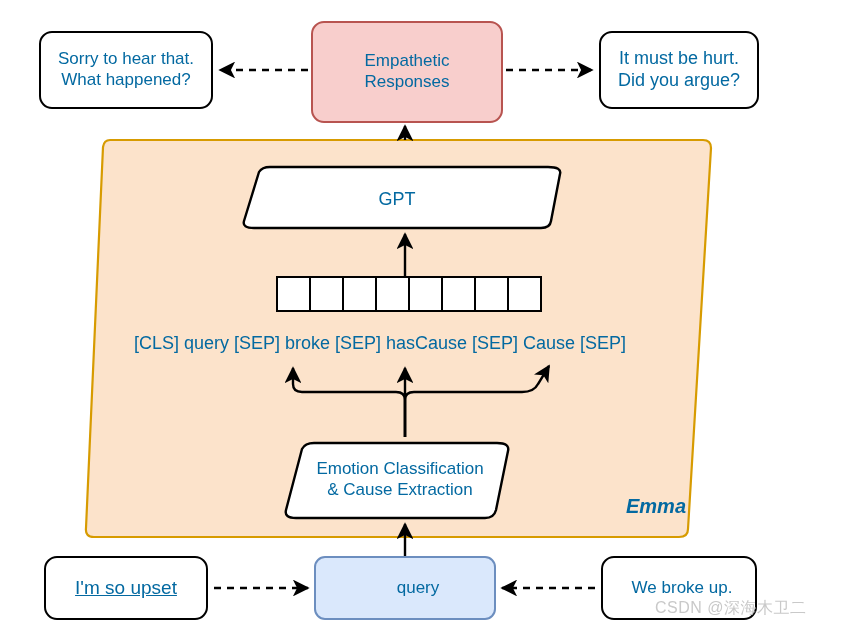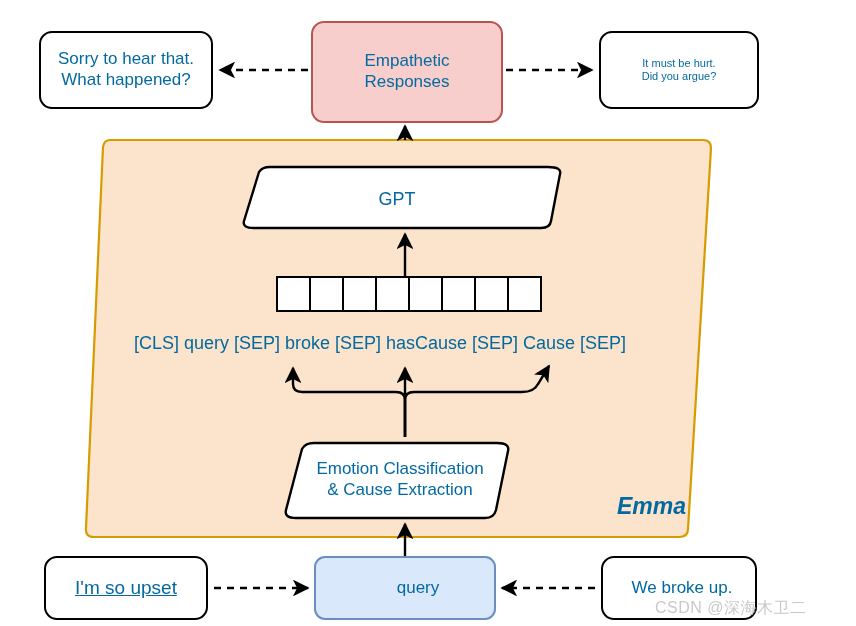--- a/index.html
+++ b/index.html
@@ -26,30 +26,30 @@
     align-items: center;
     justify-content: center;
     text-align: center;
     color: #0369a1;
     line-height: 1.22;
     white-space: pre-line;
     pointer-events: none;
   }
   #t-empathetic   { left: 312px; top: 22px;  width: 190px; height: 100px; font-size: 17px; }
   #t-left-resp    { left: 40px;  top: 32px;  width: 172px; height: 76px;  font-size: 17px; }
-  #t-right-resp   { left: 600px; top: 32px;  width: 158px; height: 76px;  font-size: 11px; }
+  #t-right-resp   { left: 600px; top: 32px;  width: 158px; height: 76px;  font-size: 18px; }
   #t-gpt          { left: 237px; top: 172px; width: 320px; height: 56px;  font-size: 18px; }
   #t-sequence     { left: 60px;  top: 331px; width: 640px; height: 26px;  font-size: 18px; }
   #t-emotion      { left: 285px; top: 449px; width: 230px; height: 62px;  font-size: 17px; }
   #t-query        { left: 315px; top: 557px; width: 180px; height: 62px;  font-size: 17px; padding-left: 13px; }
   #t-in-left      { left: 45px;  top: 557px; width: 162px; height: 62px;  font-size: 19px; text-decoration: underline; }
   #t-in-right     { left: 602px; top: 557px; width: 160px; height: 62px;  font-size: 17px; }
   #t-emma {
     left: 560px; top: 494px; width: 126px; height: 24px;
-    font-size: 23px; font-weight: bold; font-style: italic;
+    font-size: 20px; font-weight: bold; font-style: italic;
     justify-content: flex-end;
   }
   #t-watermark {
     position: absolute;
     left: 655px; top: 598px;
     font-size: 16px;
     color: #c9c9c9;
     letter-spacing: 0.5px;
     white-space: nowrap;
     pointer-events: none;

